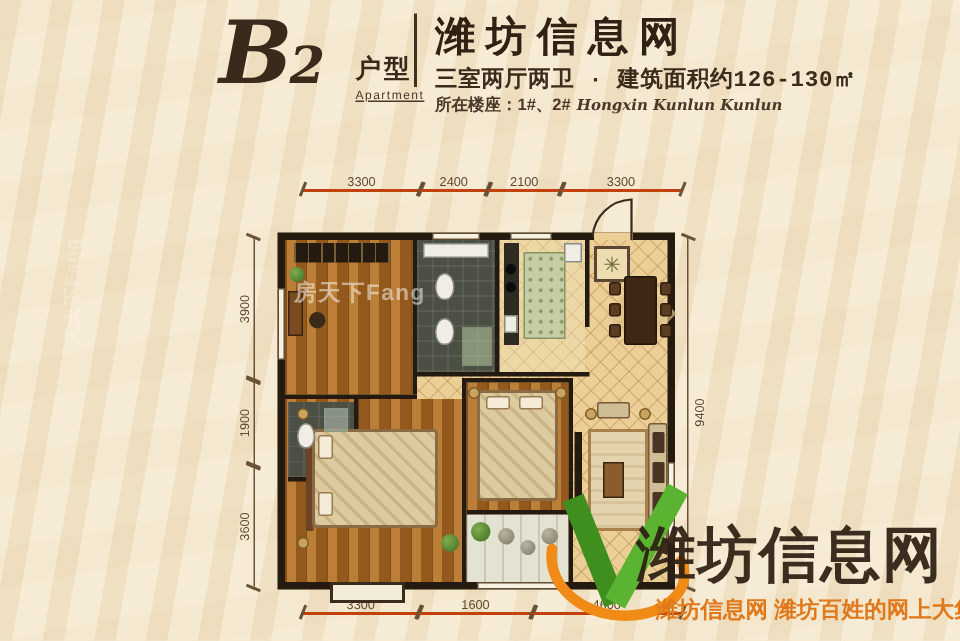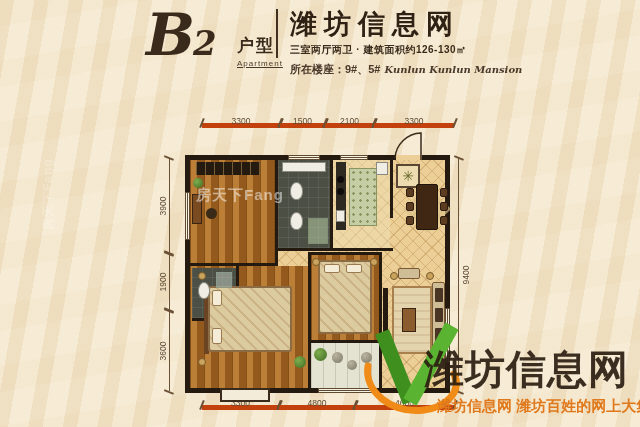--- a/index.html
+++ b/index.html
@@ -16,27 +16,27 @@
 
   
   .b2{ left:146px; top:1px; font-family:"DejaVu Serif", serif; font-style:italic; font-weight:bold;
        font-size:58px; color:#3a2a1b; letter-spacing:-2px; }
   .b2 .two{ font-size:34px; }
   .htype{ left:237px; top:34px; color:#3a2a1b; }
   .htype .cn{ font-size:17px; font-weight:bold; letter-spacing:2px; }
   .htype .en{ font-size:8px; letter-spacing:1px; margin-top:2px; color:#4a382a;text-decoration:underline; }
   .hdivider{ left:276px; top:9px; width:2px; height:49px; background:#40301f; }
   .htitle{ left:290px; top:6px; font-size:27px; font-weight:bold; letter-spacing:7px; color:#2f2113; }
-  .hspecs{ left:290px; top:43px; font-size:10px; font-weight:bold; color:#3a2b1c; letter-spacing:0.5px; }
+  .hspecs{ left:290px; top:43px; font-size:15px; font-weight:bold; color:#3a2b1c; letter-spacing:0.5px;font-family:Liberation Mono, monospace; }
   .hfloor{ left:290px; top:62px; font-size:11px; color:#4a382a; font-weight:bold; }
   .hfloor .script{ font-family:"DejaVu Serif", serif; font-style:italic; font-weight:bold; font-size:10px; margin-left:4px; }
 
   
   .dimh{ display:flex; }
-  .dimh .seg{ position:relative; height:14px; border-bottom:5px solid #c2410c; }
+  .dimh .seg{ position:relative; height:14px; border-bottom:2px solid #c2410c; }
   .dimh .seg::before,.dimh .seg::after{ content:""; position:absolute; bottom:-5px; width:1.5px; height:10px;
        background:#6b5136; transform:rotate(22deg); }
   .dimh .seg::before{ left:-1px; } .dimh .seg::after{ right:-1px; }
   .dlbl{ display:block; text-align:center; font-size:8.5px; color:#5d4a33; line-height:14px; }
   .dimv{ display:flex; flex-direction:column; }
   .dimv .seg{ position:relative; width:14px; }
   .dimv.lft .seg{ border-right:1px solid #6b5136; }
   .dimv.rgt .seg{ border-left:1px solid #6b5136; }
   .dimv .seg::before,.dimv .seg::after{ content:""; position:absolute; width:10px; height:1.5px;
        background:#6b5136; transform:rotate(22deg); }
@@ -89,43 +89,43 @@
 
 <div class="abs b2"><span>B</span><span class="two">2</span></div>
 <div class="abs htype">
   <div class="cn">户型</div>
   <div class="en">Apartment</div>
 </div>
 <div class="abs hdivider"></div>
 <div class="abs htitle">潍坊信息网</div>
 <div class="abs hspecs">三室两厅两卫 · 建筑面积约126-130㎡</div>
 <div class="abs hfloor">
-  <span>所在楼座：9#、5#</span><span class="script">Kunlun Kunlun Mansion</span>
+  <span>所在楼座：1#、2#</span><span class="script">Hongxin Kunlun Kunlun</span>
 </div>
 
 <div class="abs dimh" style="left:202px; top:114px;">
   <div class="seg w78">
       <span class="dlbl">3300</span>
     </div>
   <div class="seg w45">
-      <span class="dlbl">1500</span>
+      <span class="dlbl">2400</span>
     </div>
   <div class="seg w49">
       <span class="dlbl">2100</span>
     </div>
   <div class="seg w80">
       <span class="dlbl">3300</span>
     </div>
 </div>
 <div class="abs dimh" style="left:202px; top:396px;">
   <div class="seg w77">
       <span class="dlbl">3300</span>
     </div>
   <div class="seg w76">
-      <span class="dlbl">4800</span>
+      <span class="dlbl">1600</span>
     </div>
   <div class="seg w99">
       <span class="dlbl">4600</span>
     </div>
 </div>
 <div class="abs dimv lft" style="left:156px; top:158px;">
   <div class="seg h95">
       <span class="dlblv">3900</span>
     </div>
   <div class="seg h57">

